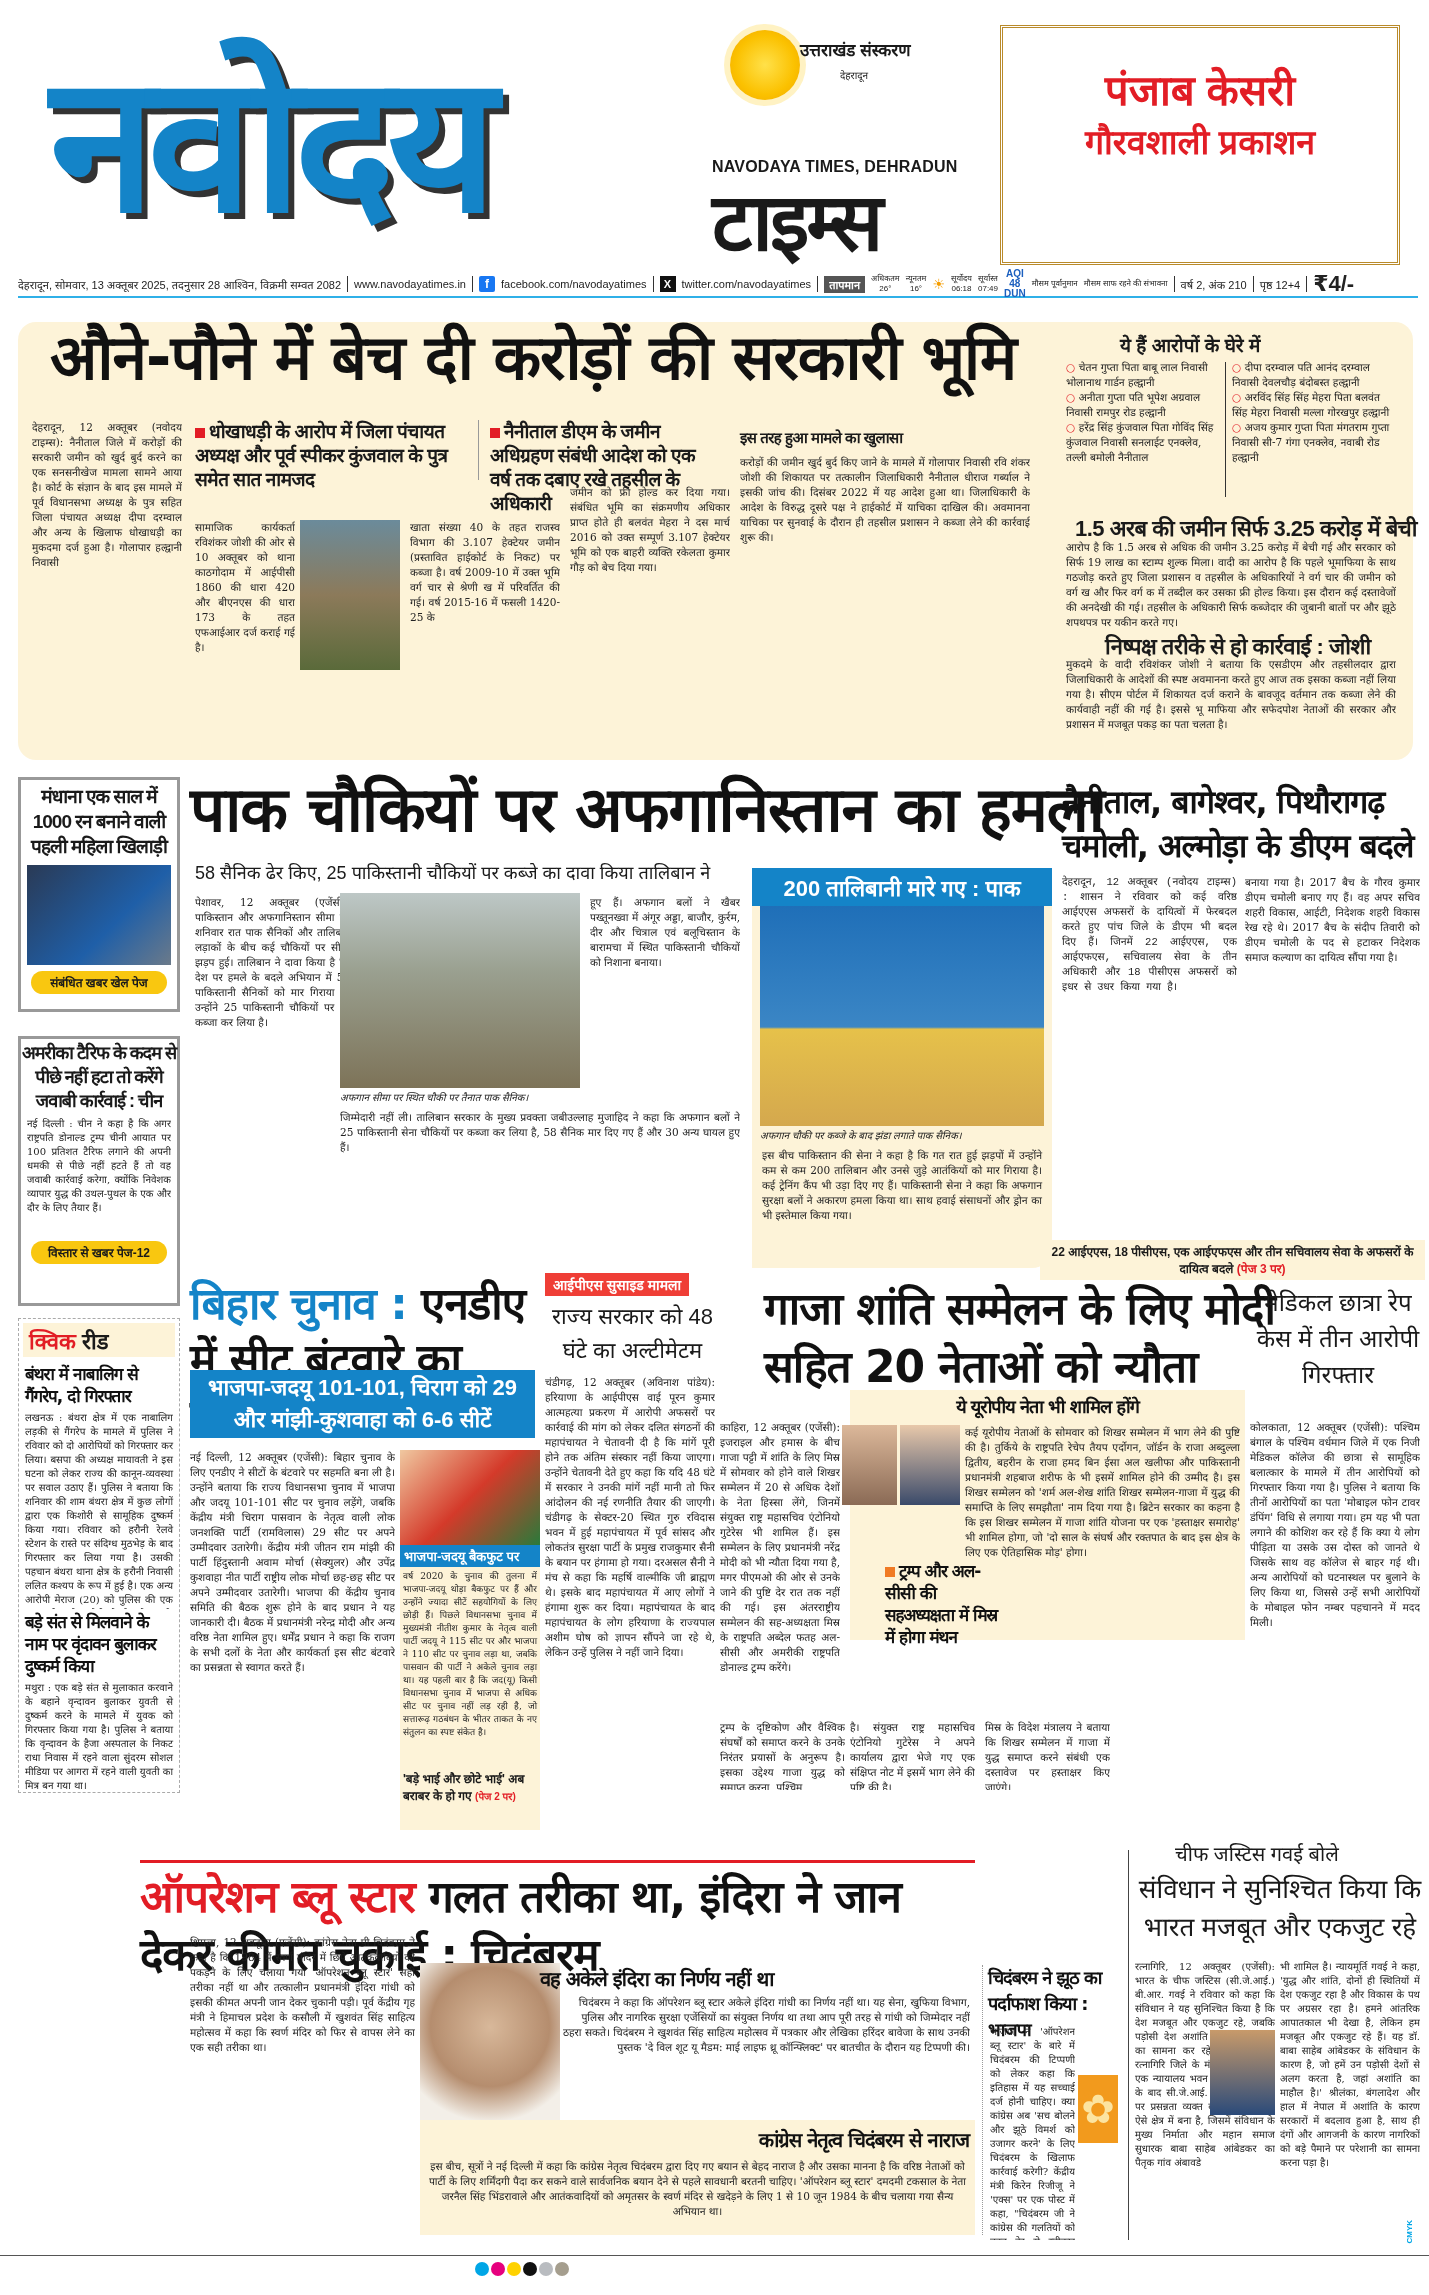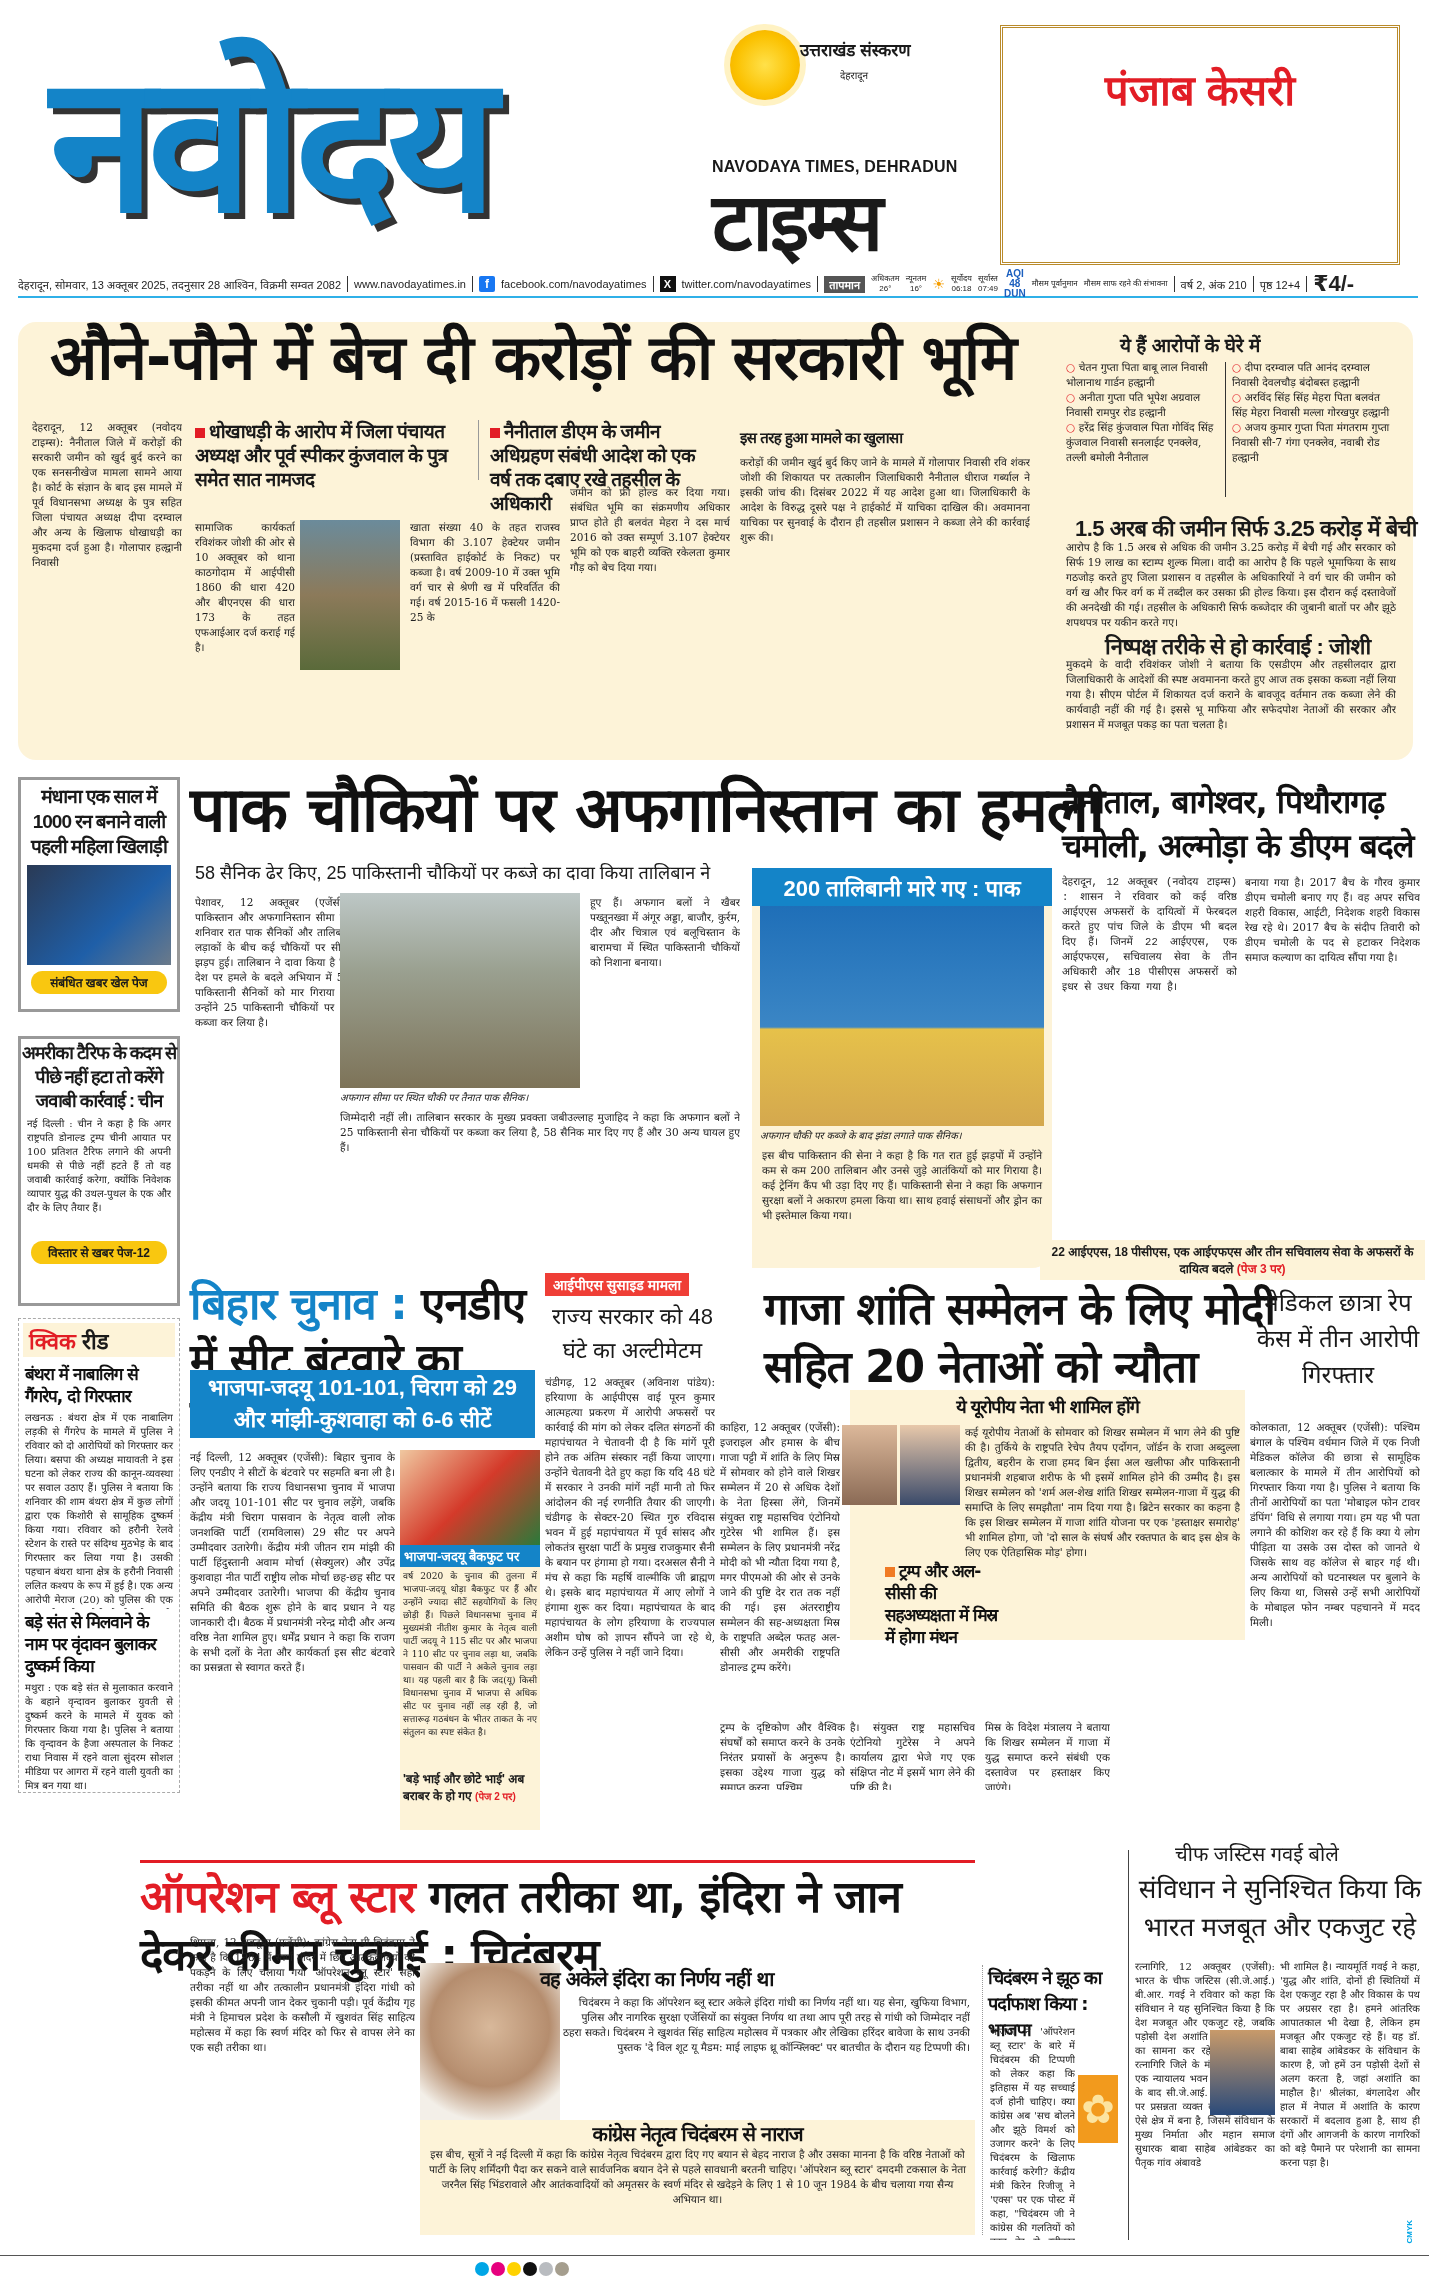--- a/index.html
+++ b/index.html
@@ -91,20 +91,21 @@
   <div id="logo-text">नवोदय</div>
 </div>
 <div class="abs" id="sun"></div>
 <div class="abs" id="edition">उत्तराखंड संस्करण</div>
 <div class="abs" id="edition-city">देहरादून</div>
 <div class="abs" id="navodaya-en">NAVODAYA TIMES, DEHRADUN</div>
 <div class="abs" id="times-hi">टाइम्स</div>
 
 <div class="abs" id="pk-box">
   <div id="pk-title">पंजाब केसरी</div>
+  <div id="pk-tag">गौरवशाली प्रकाशन</div>
 </div>
 
 <div class="abs" id="dateline">
   <span>देहरादून, सोमवार, 13 अक्तूबर 2025, तदनुसार 28 आश्विन, विक्रमी सम्वत 2082</span>
   <span class="dl-sep"></span>
   <span>www.navodayatimes.in</span>
   <span class="dl-sep"></span>
   <span class="fb-icon">f</span>
   <span>facebook.com/navodayatimes</span>
   <span class="dl-sep"></span>
@@ -244,21 +245,21 @@
 <div class="abs" id="med-head">मेडिकल छात्रा रेप केस में तीन आरोपी गिरफ्तार</div>
 <div class="abs col-text" style="left:1250px;top:1420px;width:170px;height:375px;overflow:hidden;">कोलकाता, 12 अक्तूबर (एजेंसी): पश्चिम बंगाल के पश्चिम वर्धमान जिले में एक निजी मेडिकल कॉलेज की छात्रा से सामूहिक बलात्कार के मामले में तीन आरोपियों को गिरफ्तार किया गया है। पुलिस ने बताया कि तीनों आरोपियों का पता 'मोबाइल फोन टावर डंपिंग' विधि से लगाया गया। हम यह भी पता लगाने की कोशिश कर रहे हैं कि क्या ये लोग पीड़िता या उसके उस दोस्त को जानते थे जिसके साथ वह कॉलेज से बाहर गई थी। अन्य आरोपियों को घटनास्थल पर बुलाने के लिए किया था, जिससे उन्हें सभी आरोपियों के मोबाइल फोन नम्बर पहचानने में मदद मिली।</div>
 
 <div class="abs" id="bottom-red-line"></div>
 <div class="abs hd" id="bluestar-head"><span class="red-word">ऑपरेशन ब्लू स्टार</span> <span>गलत तरीका था, इंदिरा ने जान देकर कीमत चुकाई : चिदंबरम</span></div>
 <div class="abs col-text" style="left:190px;top:1935px;width:225px;height:320px;overflow:hidden;">शिमला, 12 अक्तूबर (एजेंसी): कांग्रेस नेता पी चिदंबरम ने कहा है कि 1984 में स्वर्ण मंदिर में छिपे आतंकवादियों को पकड़ने के लिए चलाया गया 'ऑपरेशन ब्लू स्टार' सही तरीका नहीं था और तत्कालीन प्रधानमंत्री इंदिरा गांधी को इसकी कीमत अपनी जान देकर चुकानी पड़ी। पूर्व केंद्रीय गृह मंत्री ने हिमाचल प्रदेश के कसौली में खुशवंत सिंह साहित्य महोत्सव में कहा कि स्वर्ण मंदिर को फिर से वापस लेने का एक सही तरीका था।</div>
 <div class="abs" id="chid-photo"></div>
 <div class="abs hd" style="left:540px;top:1965px;font-size:20px;">वह अकेले इंदिरा का निर्णय नहीं था</div>
 <div class="abs col-text" style="left:560px;top:1995px;width:410px;height:115px;overflow:hidden;text-align:right;">चिदंबरम ने कहा कि ऑपरेशन ब्लू स्टार अकेले इंदिरा गांधी का निर्णय नहीं था। यह सेना, खुफिया विभाग, पुलिस और नागरिक सुरक्षा एजेंसियों का संयुक्त निर्णय था तथा आप पूरी तरह से गांधी को जिम्मेदार नहीं ठहरा सकते। चिदंबरम ने खुशवंत सिंह साहित्य महोत्सव में पत्रकार और लेखिका हरिंदर बावेजा के साथ उनकी पुस्तक 'दे विल शूट यू मैडम: माई लाइफ थ्रू कॉन्फ्लिक्ट' पर बातचीत के दौरान यह टिप्पणी की।</div>
 <div class="abs" id="cong-box">
-  <div class="hd" style="font-size:20px;text-align:center;padding:0;">कांग्रेस नेतृत्व चिदंबरम से नाराज</div>
+  <div class="hd" style="font-size:20px;text-align:right;padding:6px;">कांग्रेस नेतृत्व चिदंबरम से नाराज</div>
   <div class="col-text" style="padding:0 8px;height:80px;overflow:hidden;text-align:center;">इस बीच, सूत्रों ने नई दिल्ली में कहा कि कांग्रेस नेतृत्व चिदंबरम द्वारा दिए गए बयान से बेहद नाराज है और उसका मानना है कि वरिष्ठ नेताओं को पार्टी के लिए शर्मिंदगी पैदा कर सकने वाले सार्वजनिक बयान देने से पहले सावधानी बरतनी चाहिए। 'ऑपरेशन ब्लू स्टार' दमदमी टकसाल के नेता जरनैल सिंह भिंडरावाले और आतंकवादियों को अमृतसर के स्वर्ण मंदिर से खदेड़ने के लिए 1 से 10 जून 1984 के बीच चलाया गया सैन्य अभियान था।</div>
 </div>
 <div class="vrule" style="left:982px;top:1965px;height:270px;border-left:1px dotted #999;background:none;"></div>
 <div class="abs hd" style="left:988px;top:1965px;width:125px;font-size:18px;line-height:26px;text-align:left;">चिदंबरम ने झूठ का पर्दाफाश किया : भाजपा</div>
 <div class="abs col-text" style="left:990px;top:2025px;width:85px;height:215px;overflow:hidden;font-size:10px;line-height:14px;">भाजपा ने 'ऑपरेशन ब्लू स्टार' के बारे में चिदंबरम की टिप्पणी को लेकर कहा कि इतिहास में यह सच्चाई दर्ज होनी चाहिए। क्या कांग्रेस अब 'सच बोलने और झूठे विमर्श को उजागर करने' के लिए चिदंबरम के खिलाफ कार्रवाई करेगी? केंद्रीय मंत्री किरेन रिजीजू ने 'एक्स' पर एक पोस्ट में कहा, "चिदंबरम जी ने कांग्रेस की गलतियों को बहुत देर से स्वीकार किया है! वह स्वीकार कर रहे हैं कि स्वर्ण मंदिर में 'ऑपरेशन ब्लू स्टार' भी एक गलती थी।"</div>
 <div class="abs lotus" style="left:1078px;top:2075px;width:40px;height:68px;">✿</div>
 
 <div class="vrule" style="left:1128px;top:1850px;height:390px;background:#444;"></div>
 <div class="abs" id="cji-pre" style="left:1175px;top:1840px;">चीफ जस्टिस गवई बोले</div>
 <div class="abs" id="cji-head" style="left:1135px;width:290px;font-size:26px;line-height:38px;">संविधान ने सुनिश्चित किया कि भारत मजबूत और एकजुट रहे</div>

